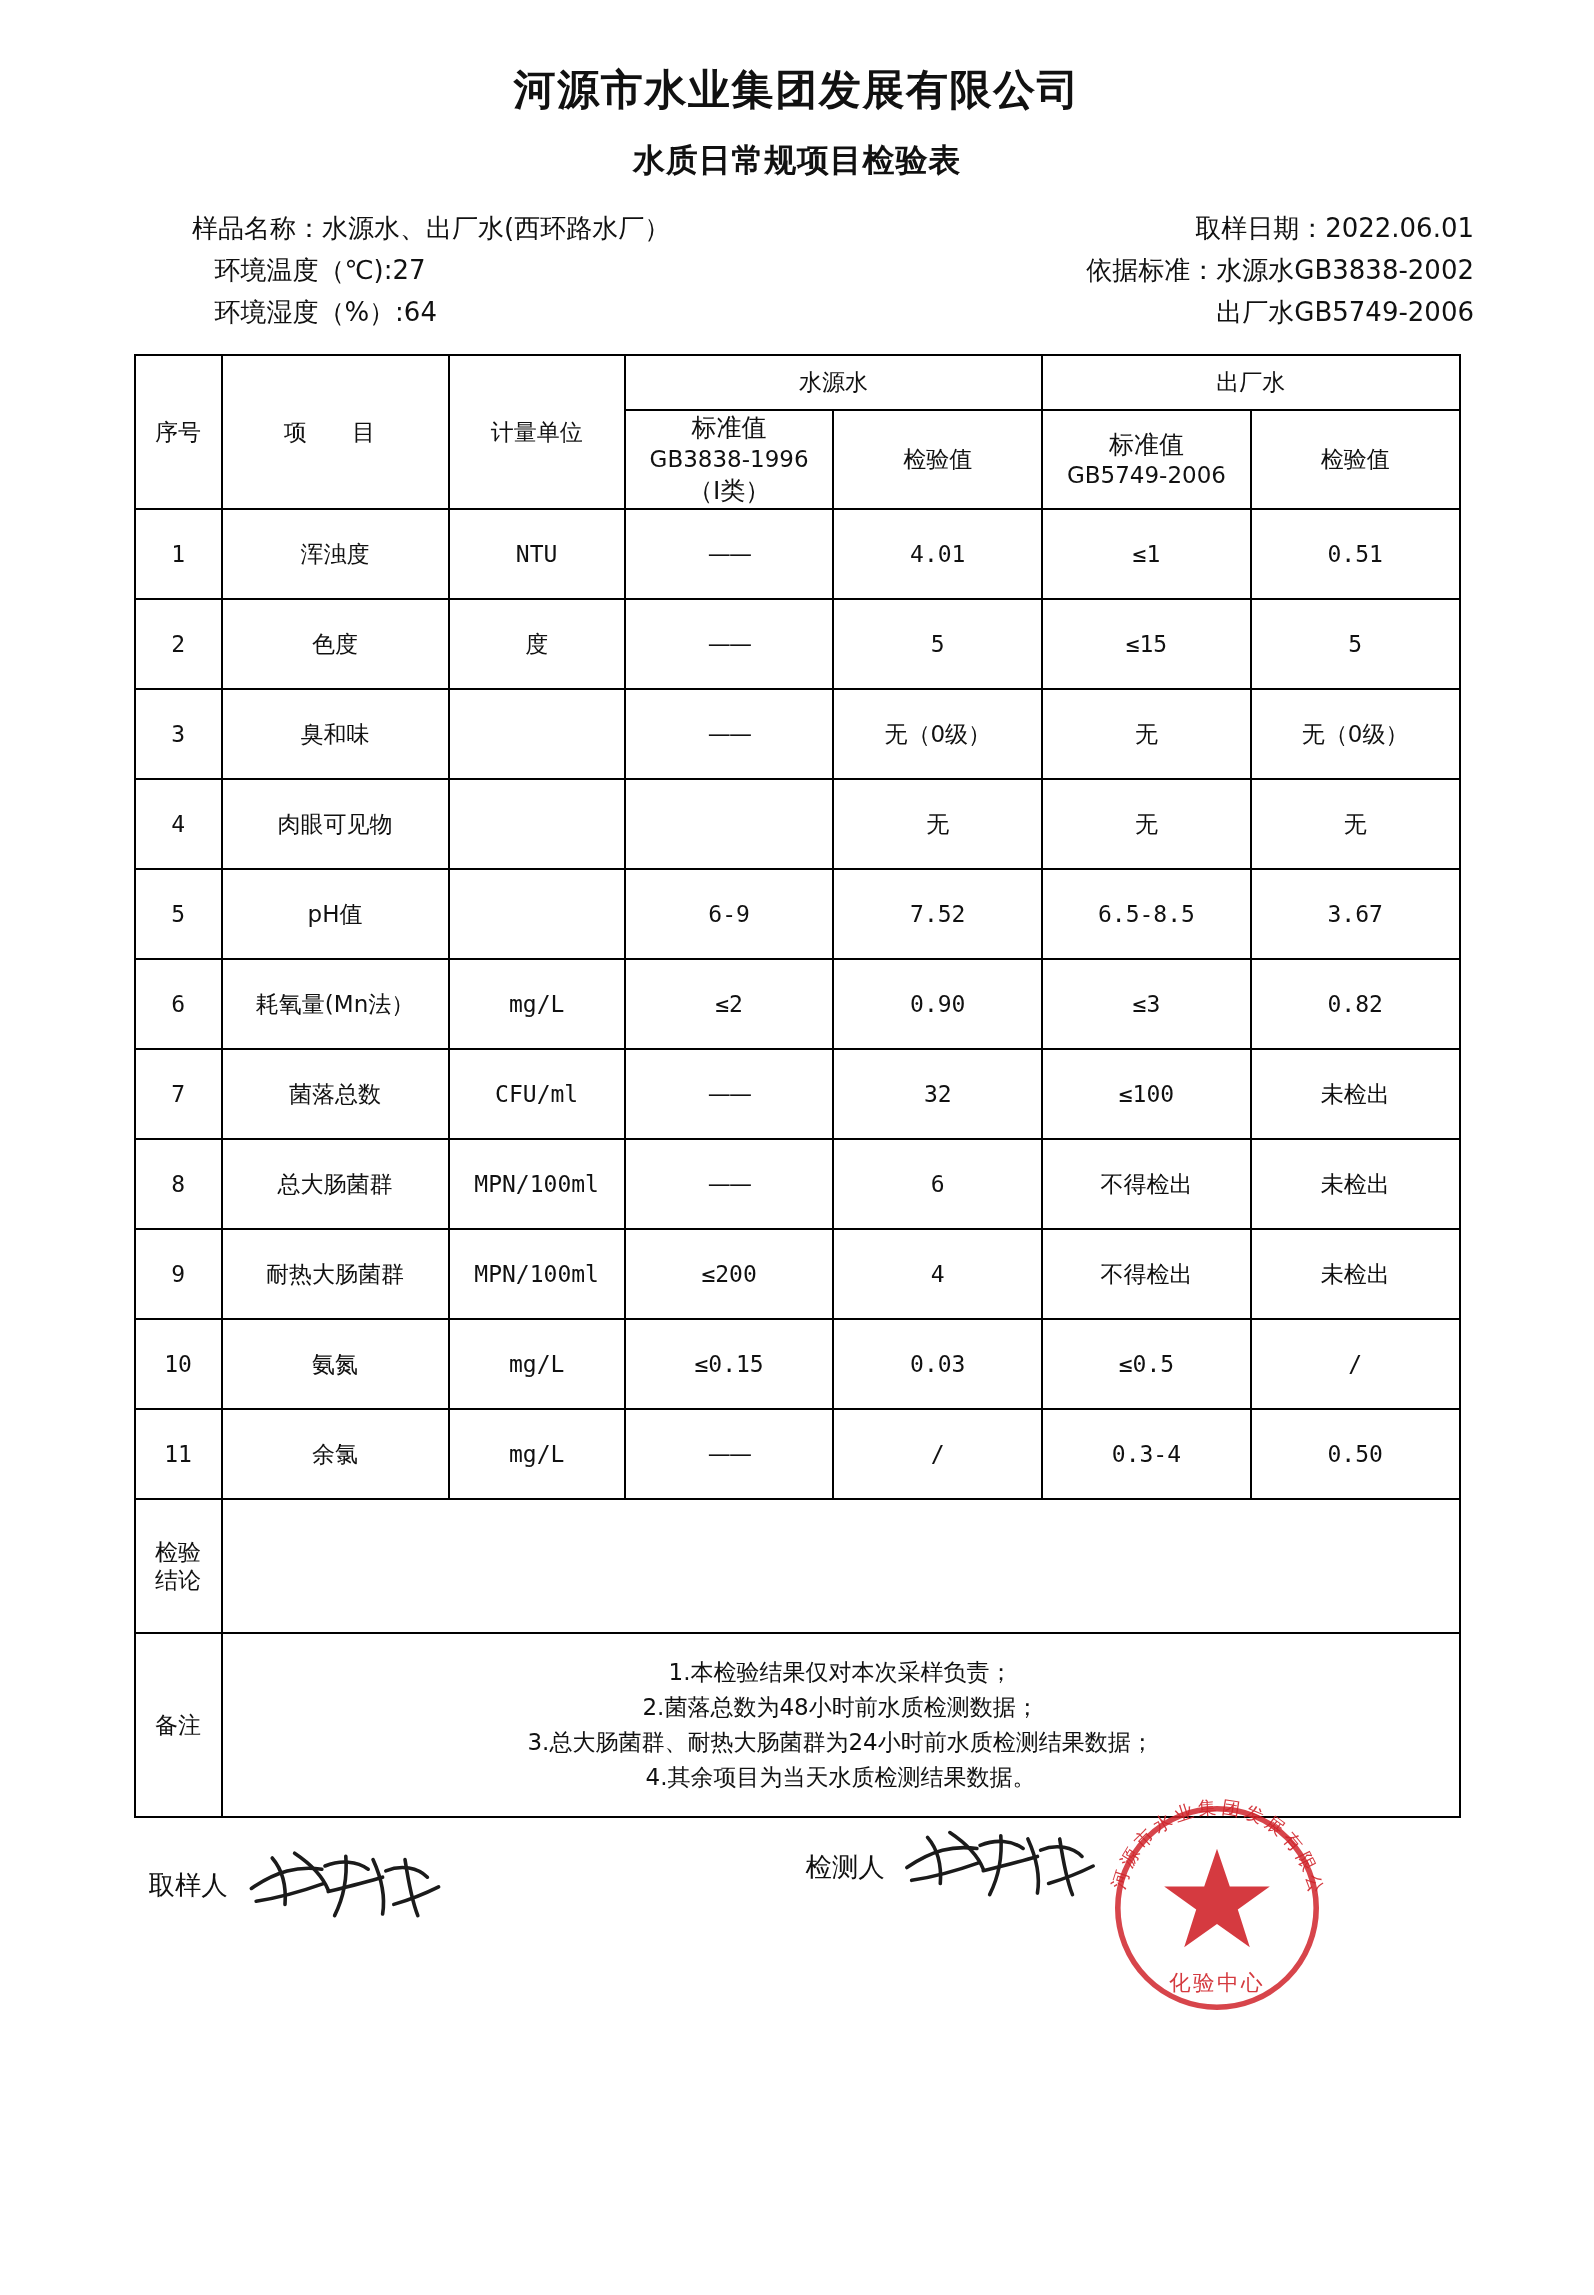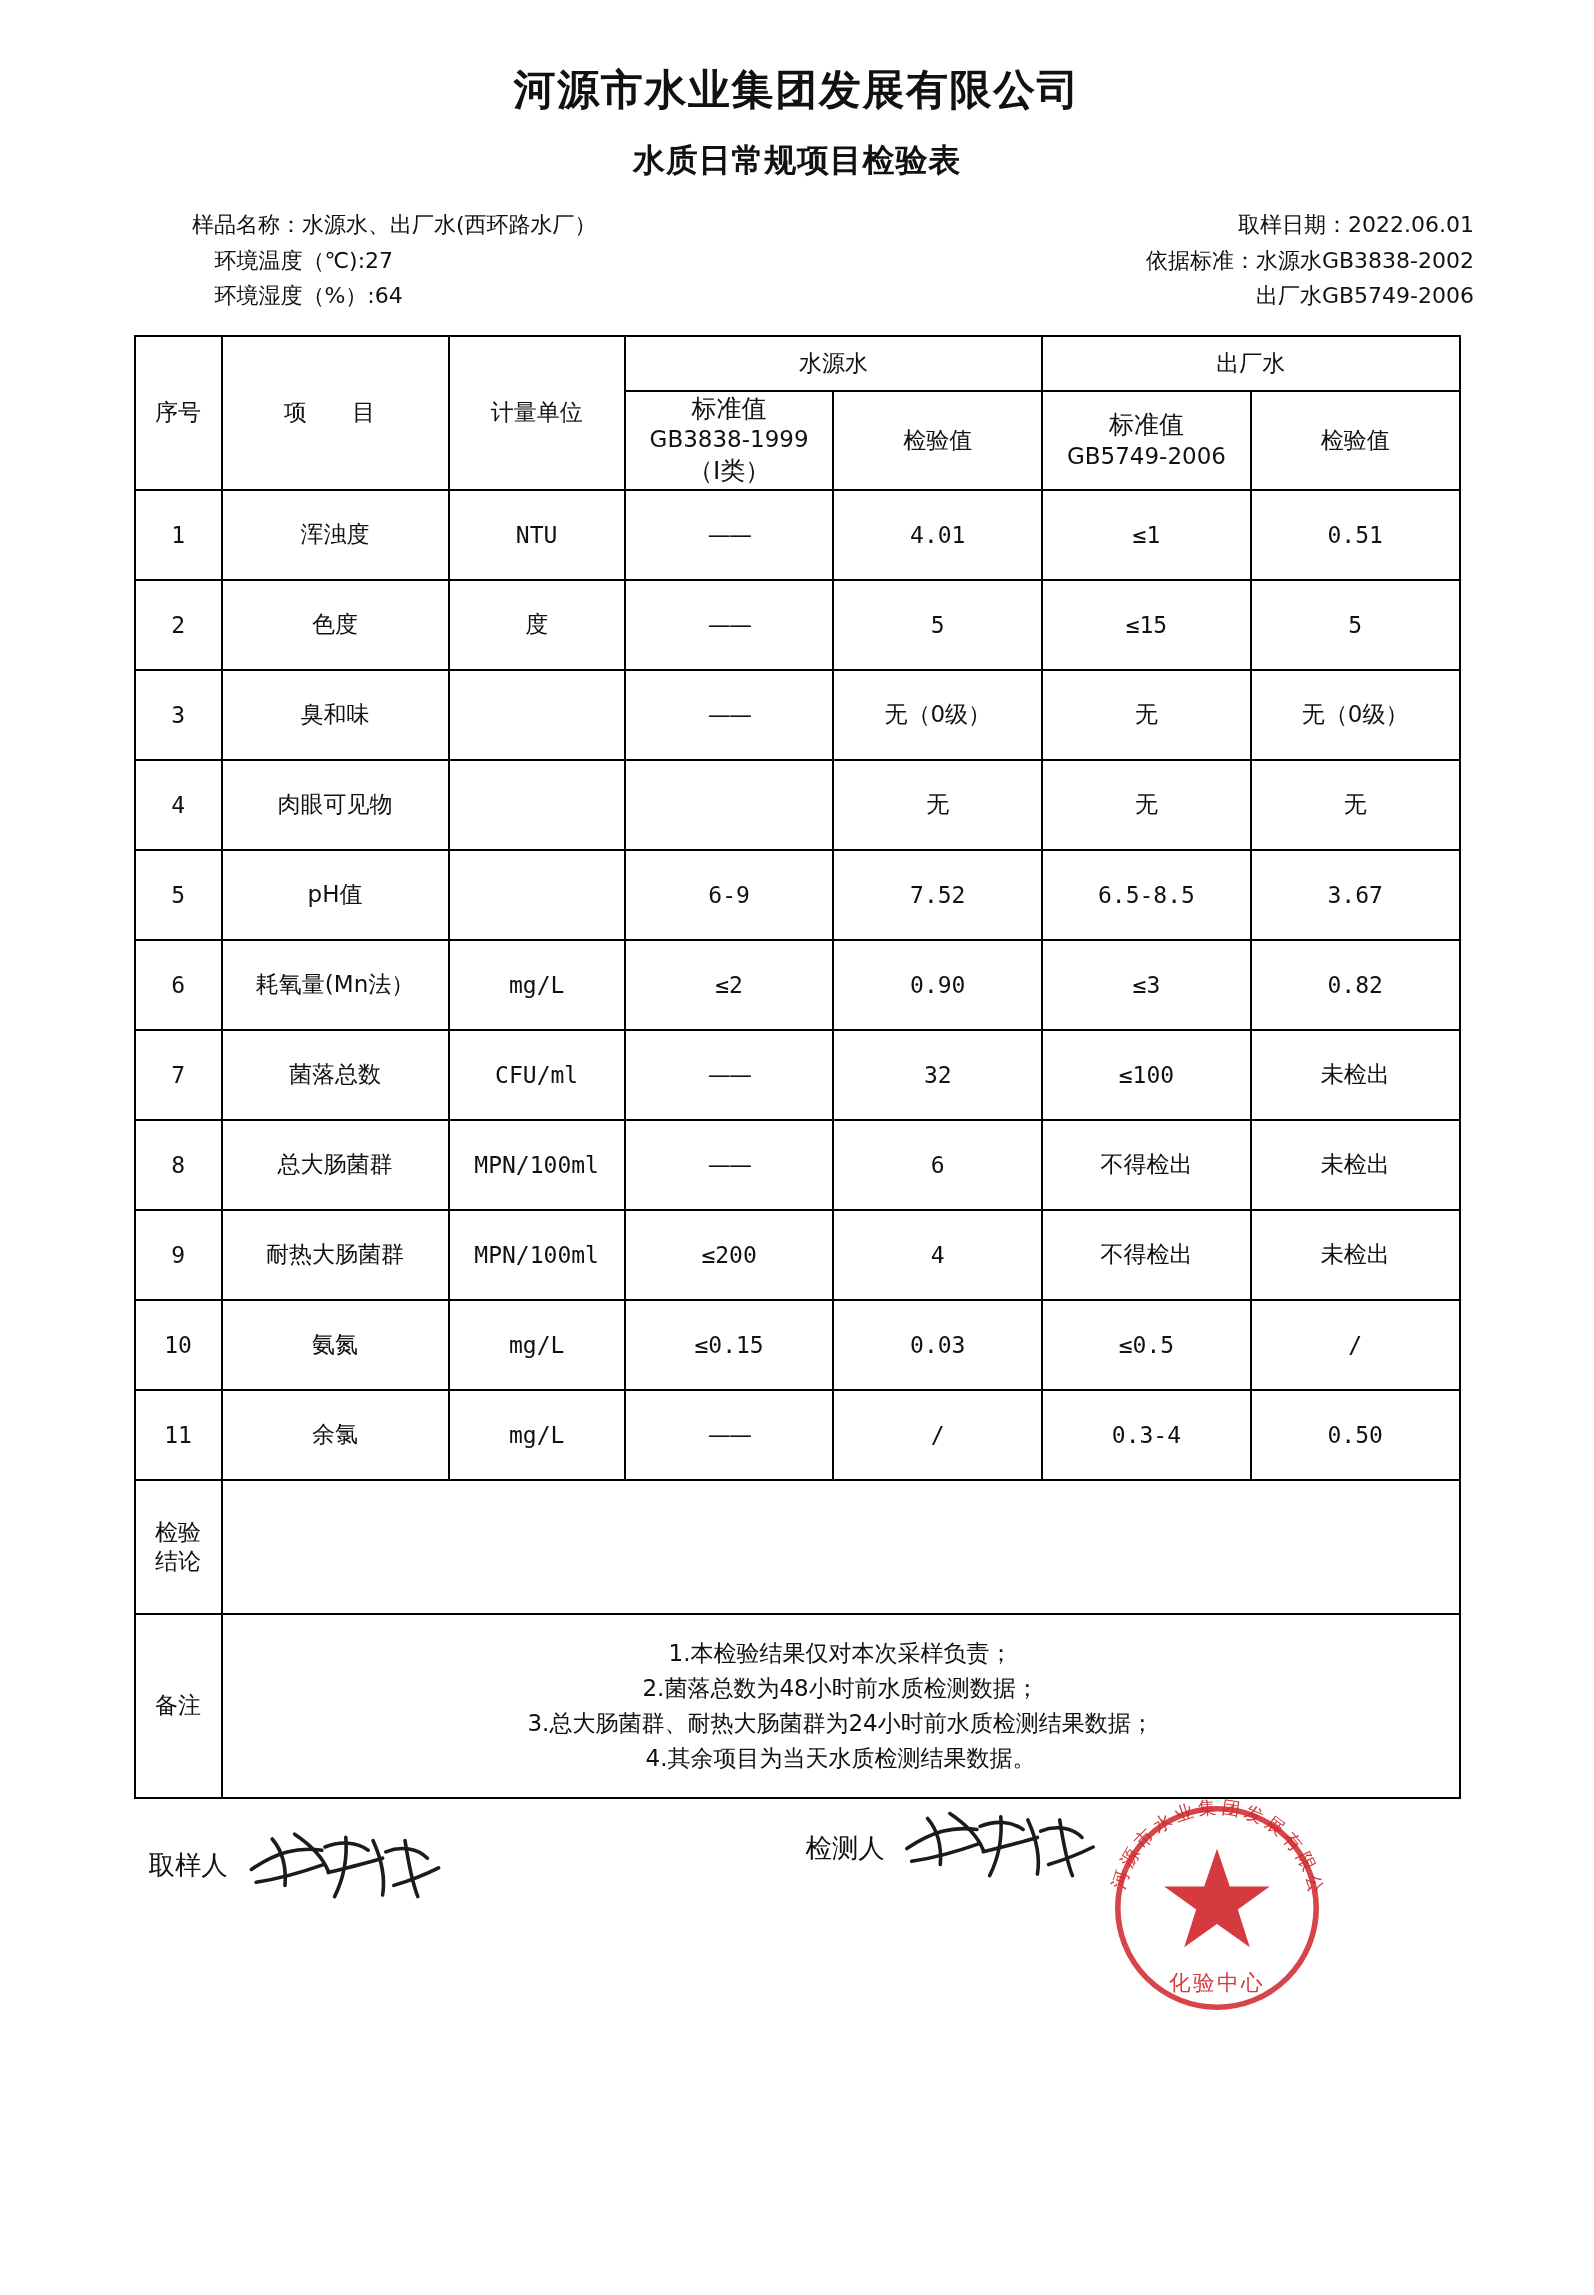--- a/index.html
+++ b/index.html
@@ -35,21 +35,21 @@
     text-align: center;
     font-size: 32px;
     font-weight: bold;
     margin-top: 21px;
     letter-spacing: 0.8px;
     font-family: "DejaVu Sans", sans-serif;
   }
   .meta {
     margin: 24px 0 0 0;
     padding: 0 120px 0 192px;
-    font-size: 22px;
+    font-size: 26px;
     line-height: 1.62;
     font-family: "DejaVu Sans", sans-serif;
   }
   .meta-row {
     display: flex;
     justify-content: space-between;
     align-items: baseline;
     white-space: nowrap;
   }
   .meta-row .left { }
@@ -187,21 +187,21 @@
       <tr>
         <td rowspan="2" class="hdr-tall">序号</td>
         <td rowspan="2" class="hdr-tall item-head">项　目</td>
         <td rowspan="2" class="hdr-tall">计量单位</td>
         <td colspan="2" class="hdr-group">水源水</td>
         <td colspan="2" class="hdr-group">出厂水</td>
       </tr>
       <tr>
         <td class="hdr-std-sub">
           <div class="big">标准值</div>
-          <div>GB3838-1999</div>
+          <div>GB3838-1996</div>
           <div class="big">（Ⅰ类）</div>
         </td>
         <td>检验值</td>
         <td class="hdr-std-sub">
           <div class="big">标准值</div>
           <div>GB5749-2006</div>
         </td>
         <td>检验值</td>
       </tr>
     </thead>

